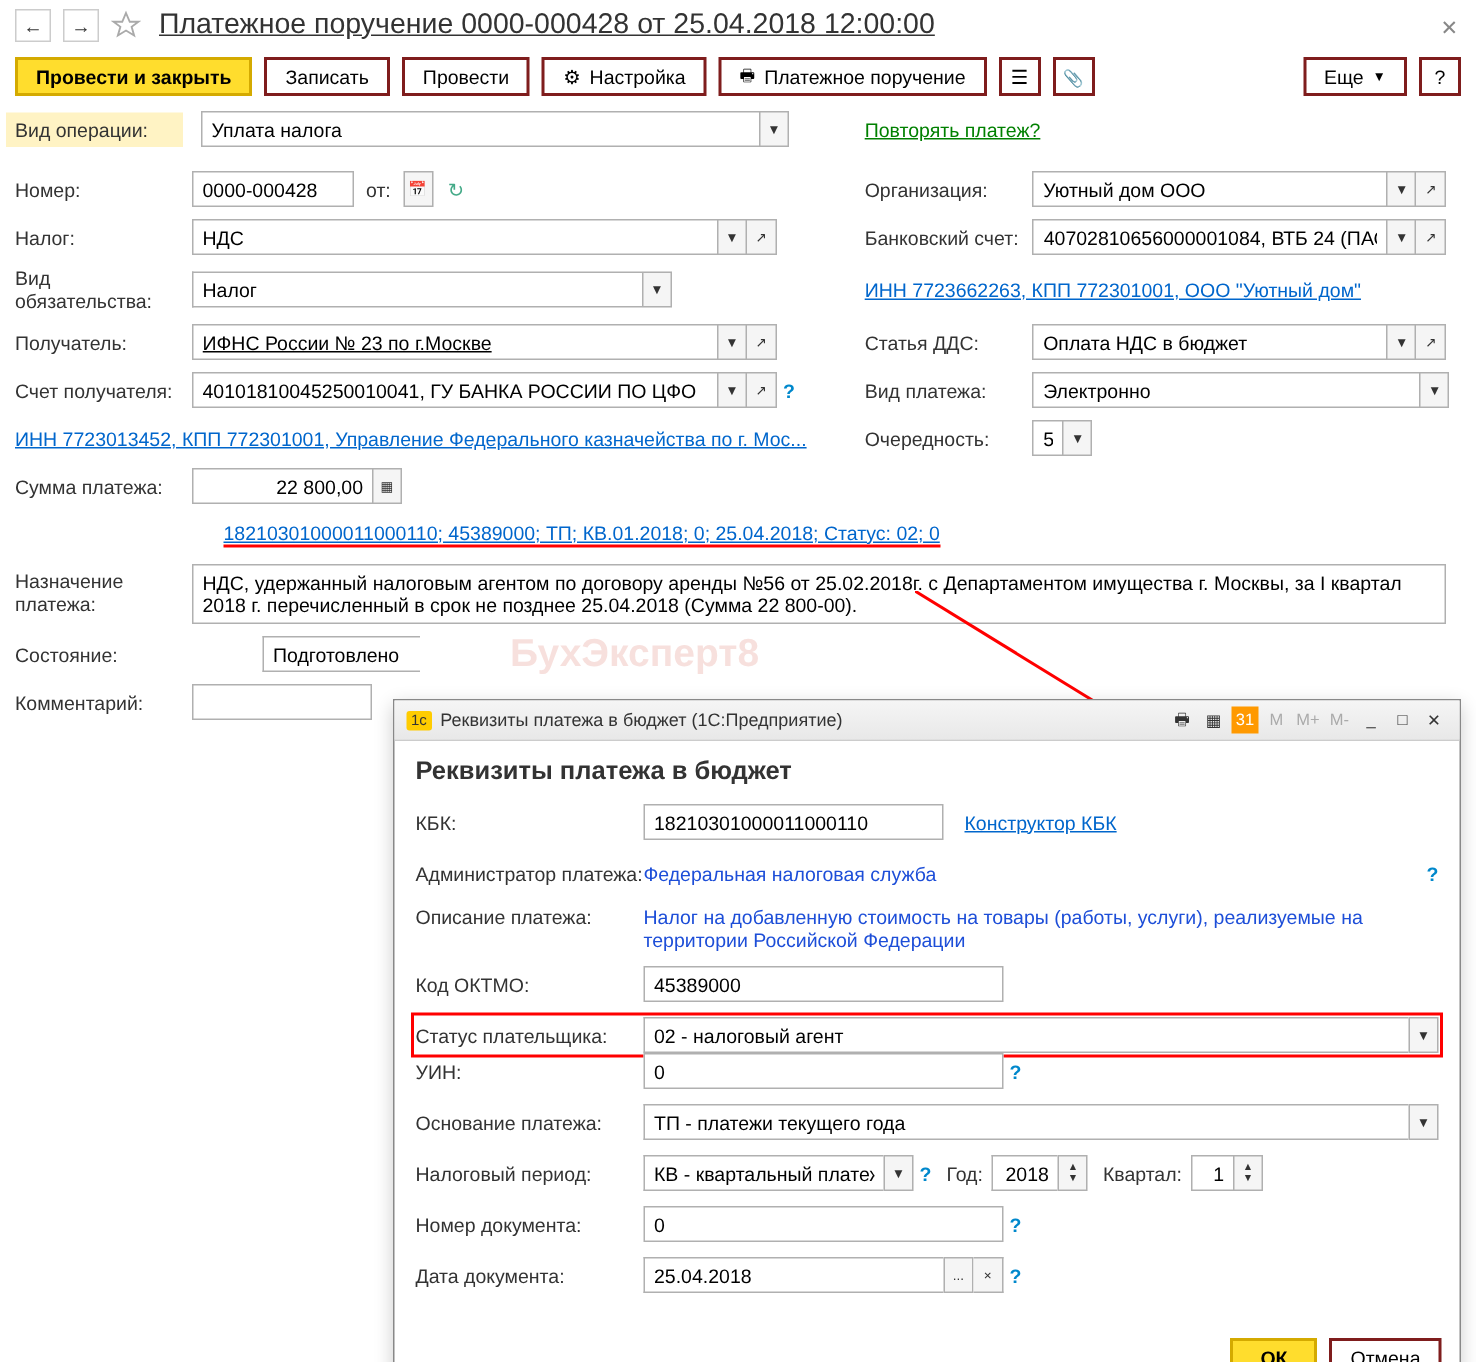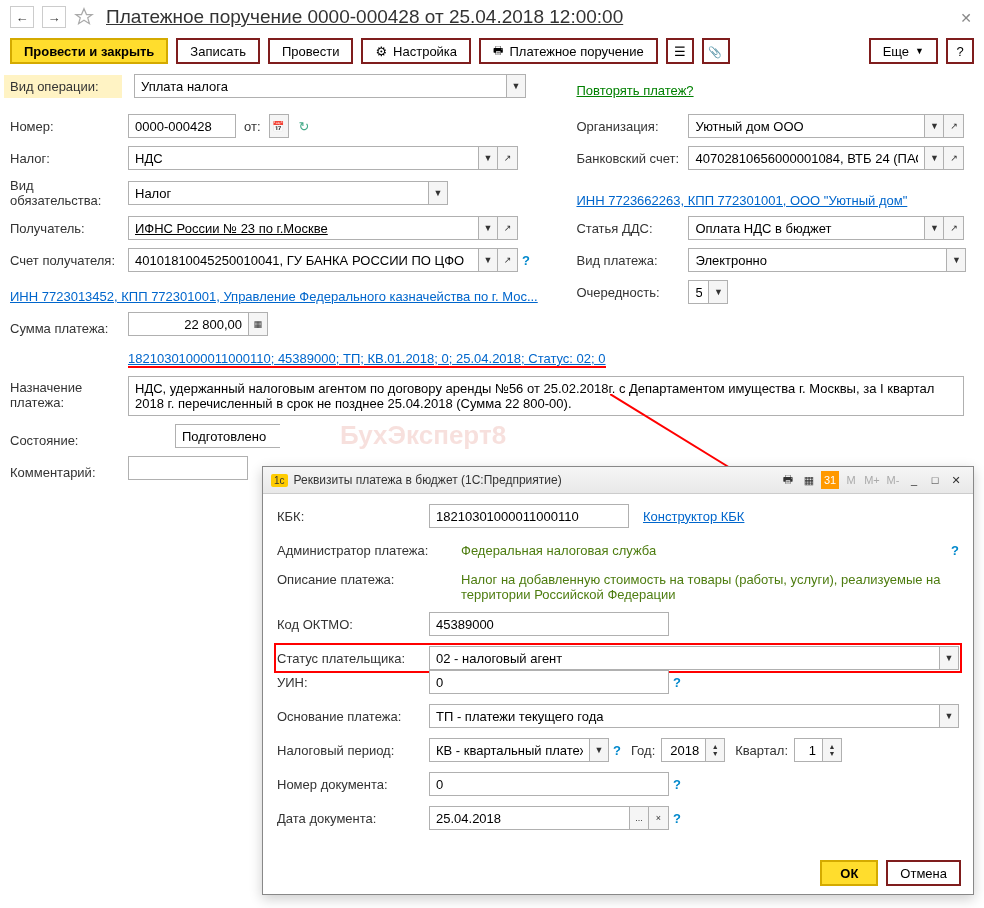--- a/index.html
+++ b/index.html
@@ -9,48 +9,48 @@
 .star-icon { width: 20px; height: 20px; color: #ccc; }
 .star-icon svg { fill: none; stroke: #aaa; stroke-width: 1.5; }
 .title { font-size: 19px; font-weight: normal; margin-left: 4px; text-decoration: underline; }
 .close-x { position: absolute; top: 10px; right: 12px; font-size: 14px; color: #888; cursor: pointer; }
 .toolbar { display: flex; align-items: center; padding: 4px 10px 10px 10px; gap: 8px; }
 .btn { border: 2px solid #7f1d1d; background: #fff; padding: 5px 12px; cursor: pointer; font-size: 13px; display: inline-flex; align-items: center; gap: 6px; height: 26px; }
 .btn-primary { background: #ffdd2d; border-color: #d4aa00; font-weight: bold; }
 .btn-icon { width: 28px; padding: 0; justify-content: center; }
 .spacer { flex: 1; }
 .form-area { padding: 0 10px; }
-.row { display: flex; align-items: flex-end; margin-bottom: 8px; min-height: 24px; }
+.row { display: flex; align-items: center; margin-bottom: 8px; min-height: 24px; }
 .col-left { width: 570px; display: flex; align-items: center; }
 .col-right { width: 400px; display: flex; align-items: center; }
 .label { width: 118px; flex-shrink: 0; font-size: 13px; }
 .highlight-bg { background: #fff3c4; padding: 4px 6px; margin-left: -6px; }
 .input { border: 1px solid #b0b0b0; padding: 3px 6px; height: 24px; font-size: 13px; background: #fff; }
 .input-combo { display: flex; }
 .input-combo .input { border-right: none; }
 .combo-btn { width: 20px; height: 24px; border: 1px solid #b0b0b0; background: #f5f5f5; display: flex; align-items: center; justify-content: center; cursor: pointer; font-size: 9px; }
 .combo-btn + .combo-btn { border-left: none; }
 .link { color: #0066cc; text-decoration: underline; cursor: pointer; }
 .link-green { color: #008000; text-decoration: underline; cursor: pointer; }
-.red-underline { border-bottom: 2px solid red; display: inline-block; }
+.red-underline { border-bottom: 2px solid red; display: inline-block; margin-left: 21px; }
 .textarea { border: 1px solid #b0b0b0; padding: 4px 6px; font-size: 13px; width: 836px; height: 40px; resize: none; font-family: Arial; }
 .help-q { color: #0088cc; font-weight: bold; margin-left: 4px; cursor: pointer; }
 .gear-icon::before { content: "⚙"; }
 .print-icon::before { content: "🖶"; font-size: 11px; }
 .clip-icon::before { content: "📎"; font-size: 11px; }
 
 .dialog { position: absolute; top: 466px; left: 262px; width: 712px; border: 1px solid #888; background: #fff; box-shadow: 0 4px 12px rgba(0,0,0,.2); }
 .dialog-titlebar { background: linear-gradient(#f5f5f5,#e8e8e8); padding: 4px 8px; display: flex; align-items: center; gap: 6px; border-bottom: 1px solid #ccc; font-size: 12px; }
 .dialog-titlebar .tb-icons { margin-left: auto; display: flex; gap: 3px; align-items: center; }
 .tb-ico { width: 18px; height: 18px; display: inline-flex; align-items: center; justify-content: center; font-size: 11px; cursor: pointer; }
 .dialog-body { padding: 10px 14px 12px 14px; }
 .dialog-title { font-size: 17px; font-weight: bold; margin-bottom: 12px; }
 .drow { display: flex; align-items: center; margin-bottom: 10px; min-height: 24px; }
 .dlabel { width: 152px; flex-shrink: 0; font-size: 13px; }
-.brown { color: #4d7c0f; margin-left: 32px; }
+.brown { color: #1d4ed8; }
 .red-box { border: 2px solid red; padding: 1px; margin: -3px; }
 .dialog-footer { padding: 8px 12px; display: flex; justify-content: flex-end; gap: 8px; }
 .cal-ico::before { content: "📅"; font-size: 10px; }
 .watermark { position: absolute; top: 420px; left: 340px; font-size: 26px; color: rgba(200,50,30,0.15); font-weight: bold; pointer-events: none; }
 </style>
 </head>
 <body>
 
 <div class="header">
   <div class="nav-btn">←</div>
@@ -256,20 +256,21 @@
       <span class="tb-ico" style="background:#f90;color:#fff">31</span>
       <span class="tb-ico" style="color:#aaa">M</span>
       <span class="tb-ico" style="color:#aaa">M+</span>
       <span class="tb-ico" style="color:#aaa">M-</span>
       <span class="tb-ico">_</span>
       <span class="tb-ico">□</span>
       <span class="tb-ico">✕</span>
     </div>
   </div>
   <div class="dialog-body">
+    <div class="dialog-title">Реквизиты платежа в бюджет</div>
 
     <div class="drow">
       <span class="dlabel">КБК:</span>
       <input class="input" style="width: 200px;" value="18210301000011000110">
       <a class="link" style="margin-left:14px">Конструктор КБК</a>
     </div>
 
     <div class="drow">
       <span class="dlabel">Администратор платежа:</span>
       <span class="brown">Федеральная налоговая служба</span>

